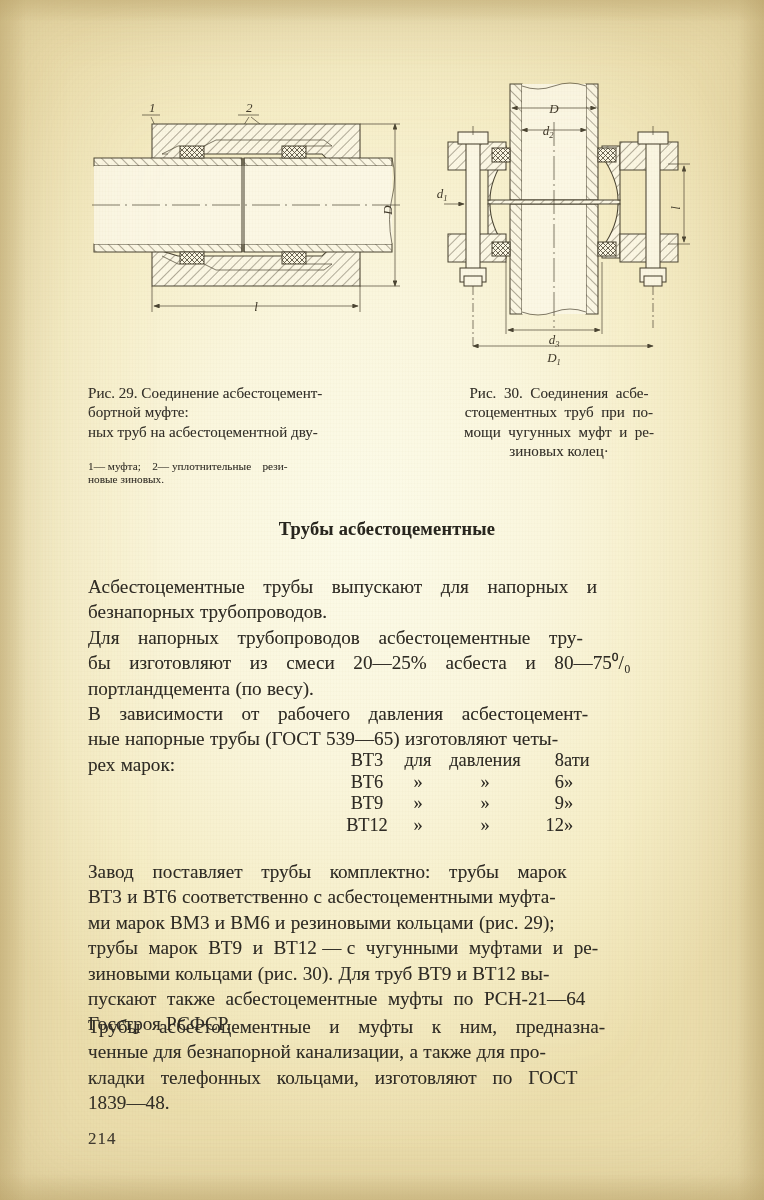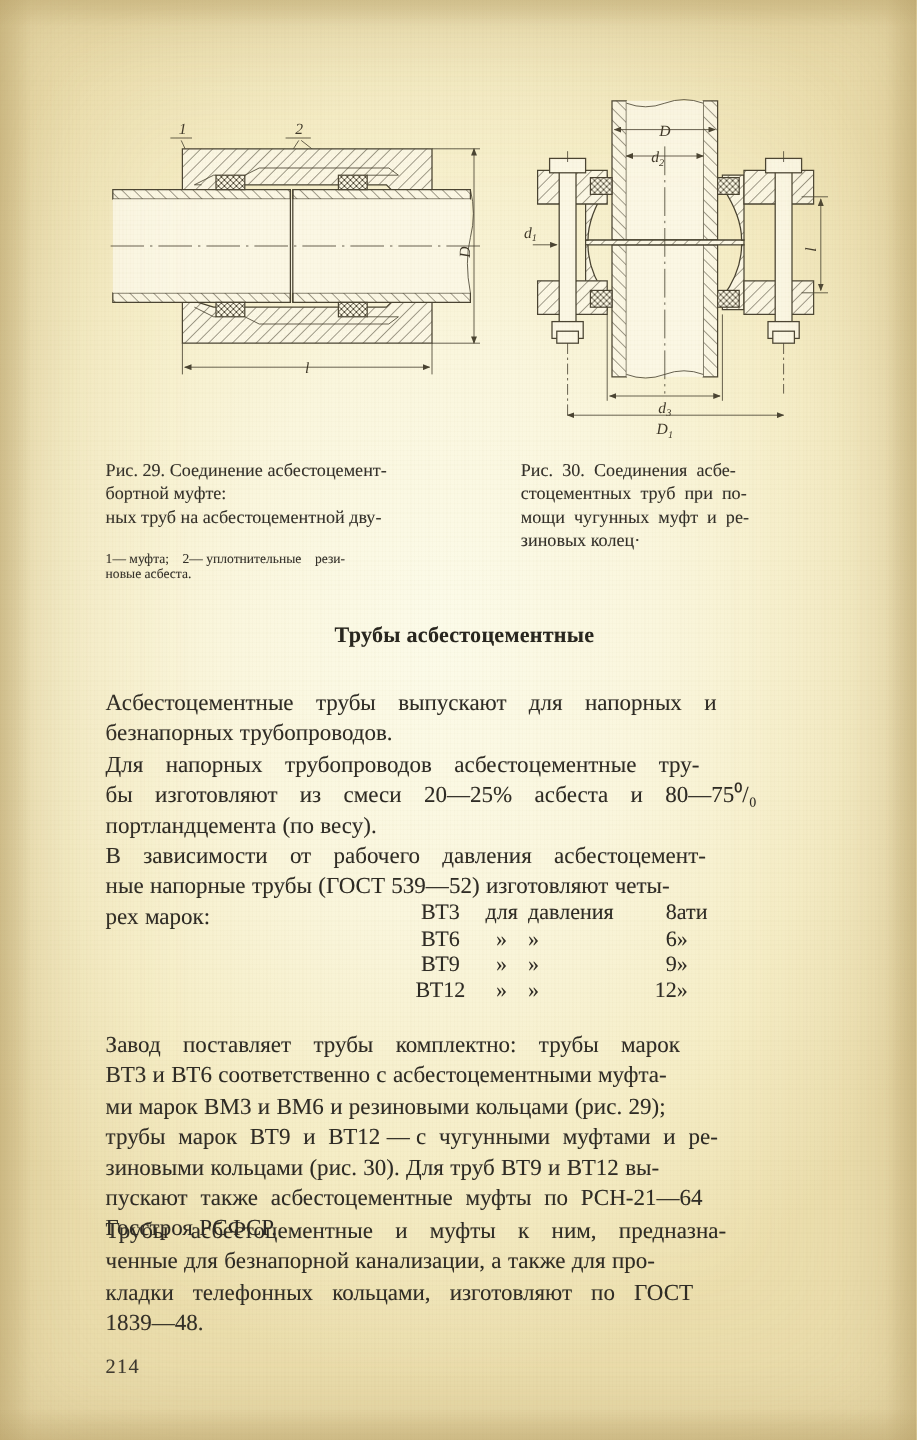--- a/index.html
+++ b/index.html
@@ -50,21 +50,21 @@
   .wht{fill:#fbf7e4;stroke:#4a4432;stroke-width:1.05;}
   .dimtxt{font-family:"Liberation Serif",serif;font-style:italic;font-size:13px;fill:#40392a;}
   .sub{font-size:8.5px;}
 
   
   .caps{position:absolute;left:0;top:384px;width:764px;}
   .cap{position:absolute;color:#33302a;font-size:15.1px;line-height:19.4px;
        font-family:"Liberation Serif",serif;text-align:justify;}
   .cap .l{display:block;white-space:pre;}
   #cap29{left:88px;top:0;width:296px;}
-  #cap30{left:434px;top:0;width:250px;text-align:left;}
+  #cap30{left:434px;top:0;width:250px;text-align:center;}
   .capnote{position:absolute;left:88px;top:76px;width:296px;color:#33302a;
            font-size:11.3px;line-height:13.2px;}
   .capnote .l{display:block;white-space:pre;}
 
   
   #body{position:absolute;left:88px;top:519px;width:598px;color:#2e2b25;}
   h2.sec{font-family:"Liberation Serif",serif;font-weight:bold;font-size:18.4px;
          margin:0 0 34px 0;letter-spacing:.2px;color:#28261f;text-align:center;}
   .para{font-size:19.2px;line-height:25.4px;margin:0;}
   .para .l{display:block;white-space:pre;}
@@ -75,21 +75,21 @@
   
   .l.s1{word-spacing:.5px;}
   .l.s2{word-spacing:4.5px;}
 
   
   #marks{position:absolute;left:250px;top:231px;font-size:18.4px;line-height:21.5px;}
   #marks table{border-collapse:collapse;}
   #marks td{padding:0 0 0 0;color:#2e2b25;white-space:pre;}
   .c-mark{width:58px;text-align:center;}
   .c-for{width:44px;text-align:center;}
-  .c-pres{width:90px;text-align:left;}
+  .c-pres{width:90px;text-align:center;}
   .c-val{width:34px;text-align:right;}
   .c-unit{width:40px;text-align:left;padding-left:9px;}
 
   #p4{position:absolute;left:0;top:340px;width:598px;}
   #p5{position:absolute;left:0;top:495px;width:598px;}
 
   #pageno{position:absolute;left:88px;top:1129px;font-size:17px;color:#33302a;
           font-family:"Liberation Serif",serif;letter-spacing:1px;}
 
   
@@ -273,21 +273,21 @@
   </div>
 
   <div class="caps">
     <div class="cap" id="cap29">
       <span class="l">Рис. 29. Соединение асбестоцемент-</span>
       <span class="l">бортной муфте:</span>
       <span class="l">ных труб на асбестоцементной дву-</span>
     </div>
     <div class="capnote">
       <span class="l">1— муфта;    2— уплотнительные    рези-</span>
-      <span class="l">новые асбеста.</span>
+      <span class="l">новые зиновых.</span>
     </div>
     <div class="cap" id="cap30">
       <span class="l">Рис.  30.  Соединения  асбе-</span>
       <span class="l">стоцементных  труб  при  по-</span>
       <span class="l">мощи  чугунных  муфт  и  ре-</span>
       <span class="l">зиновых колец·</span>
     </div>
   </div>
 
   <div id="body">
@@ -300,21 +300,21 @@
     </p>
 
     <p class="para" id="p2">
       <span class="l s2">Для  напорных  трубопроводов  асбестоцементные  тру-</span>
       <span class="l s2">бы  изготовляют  из  смеси  20—25%  асбеста  и  80—75⁰/₀</span>
       <span class="l s1">портландцемента (по весу).</span>
     </p>
 
     <p class="para" id="p3">
       <span class="l s2">В  зависимости  от  рабочего  давления  асбестоцемент-</span>
-      <span class="l s1">ные напорные трубы (ГОСТ 539—52) изготовляют четы-</span>
+      <span class="l s1">ные напорные трубы (ГОСТ 539—65) изготовляют четы-</span>
       <span class="l s1">рех марок:</span>
     </p>
 
     <div id="marks">
       <table>
         <tbody id="marks-body">
             <tr>
               <td class="c-mark">ВТ3</td>
               <td class="c-for">для</td>
               <td class="c-pres">давления</td>

